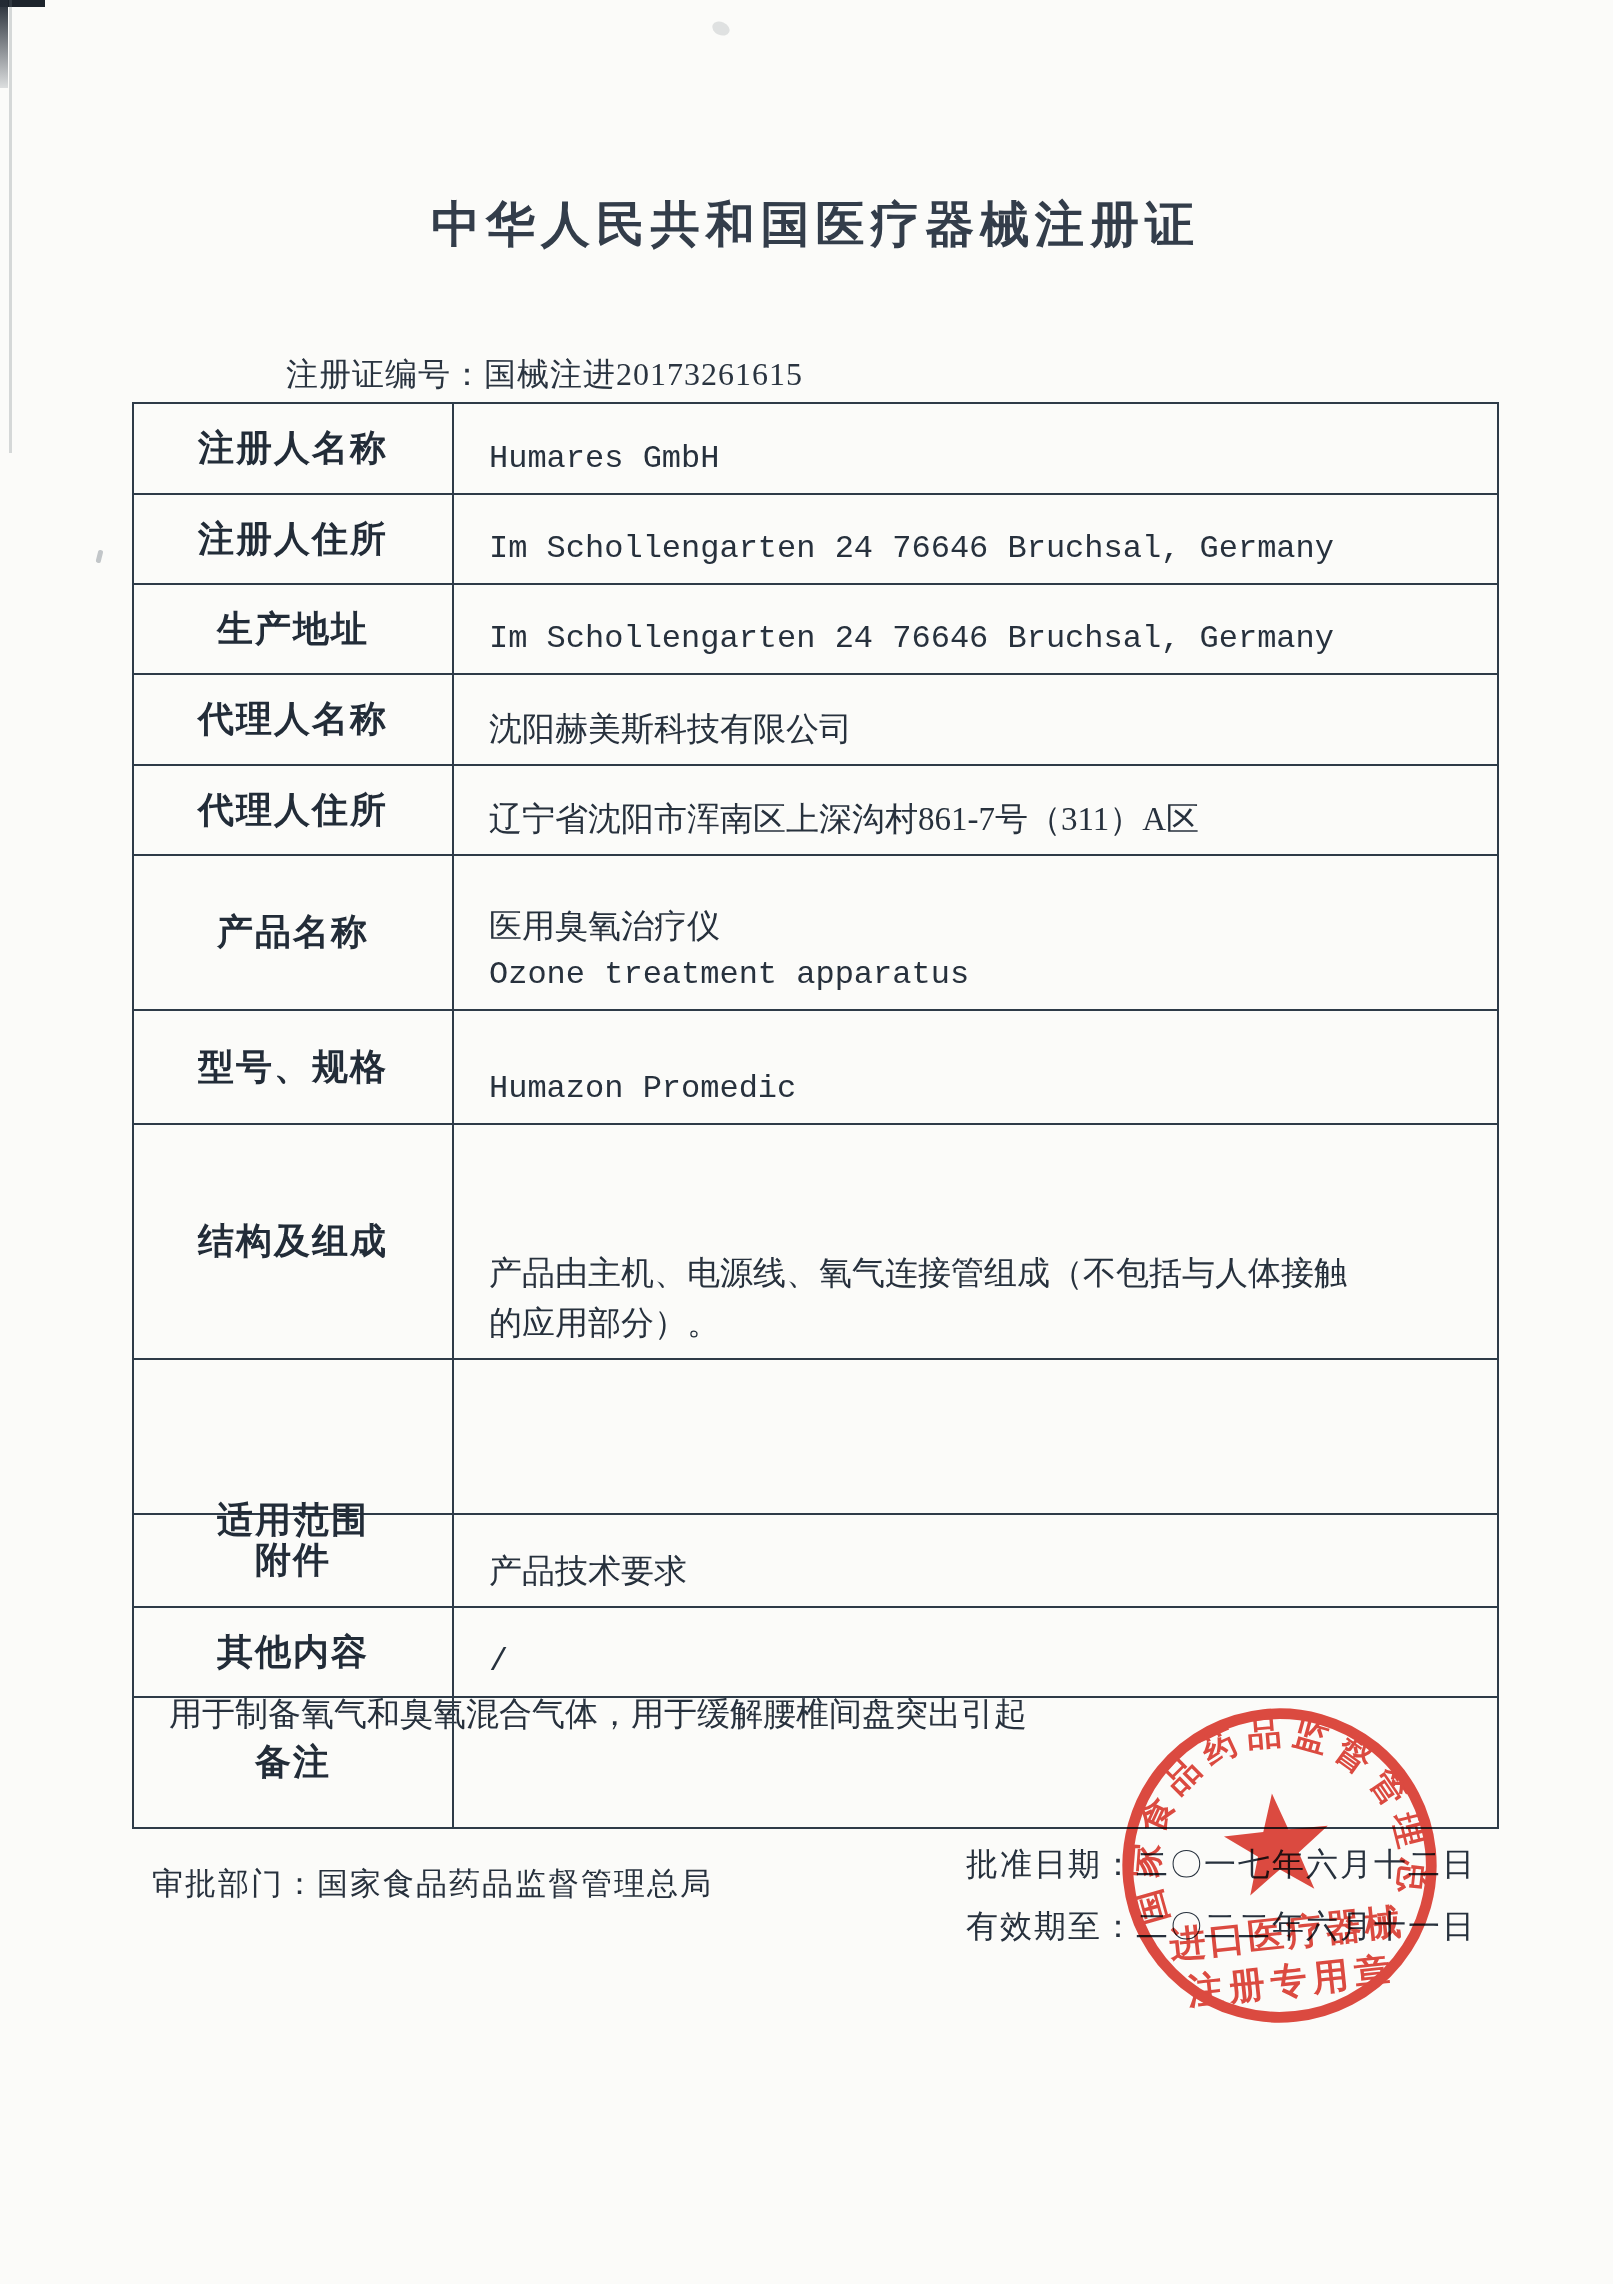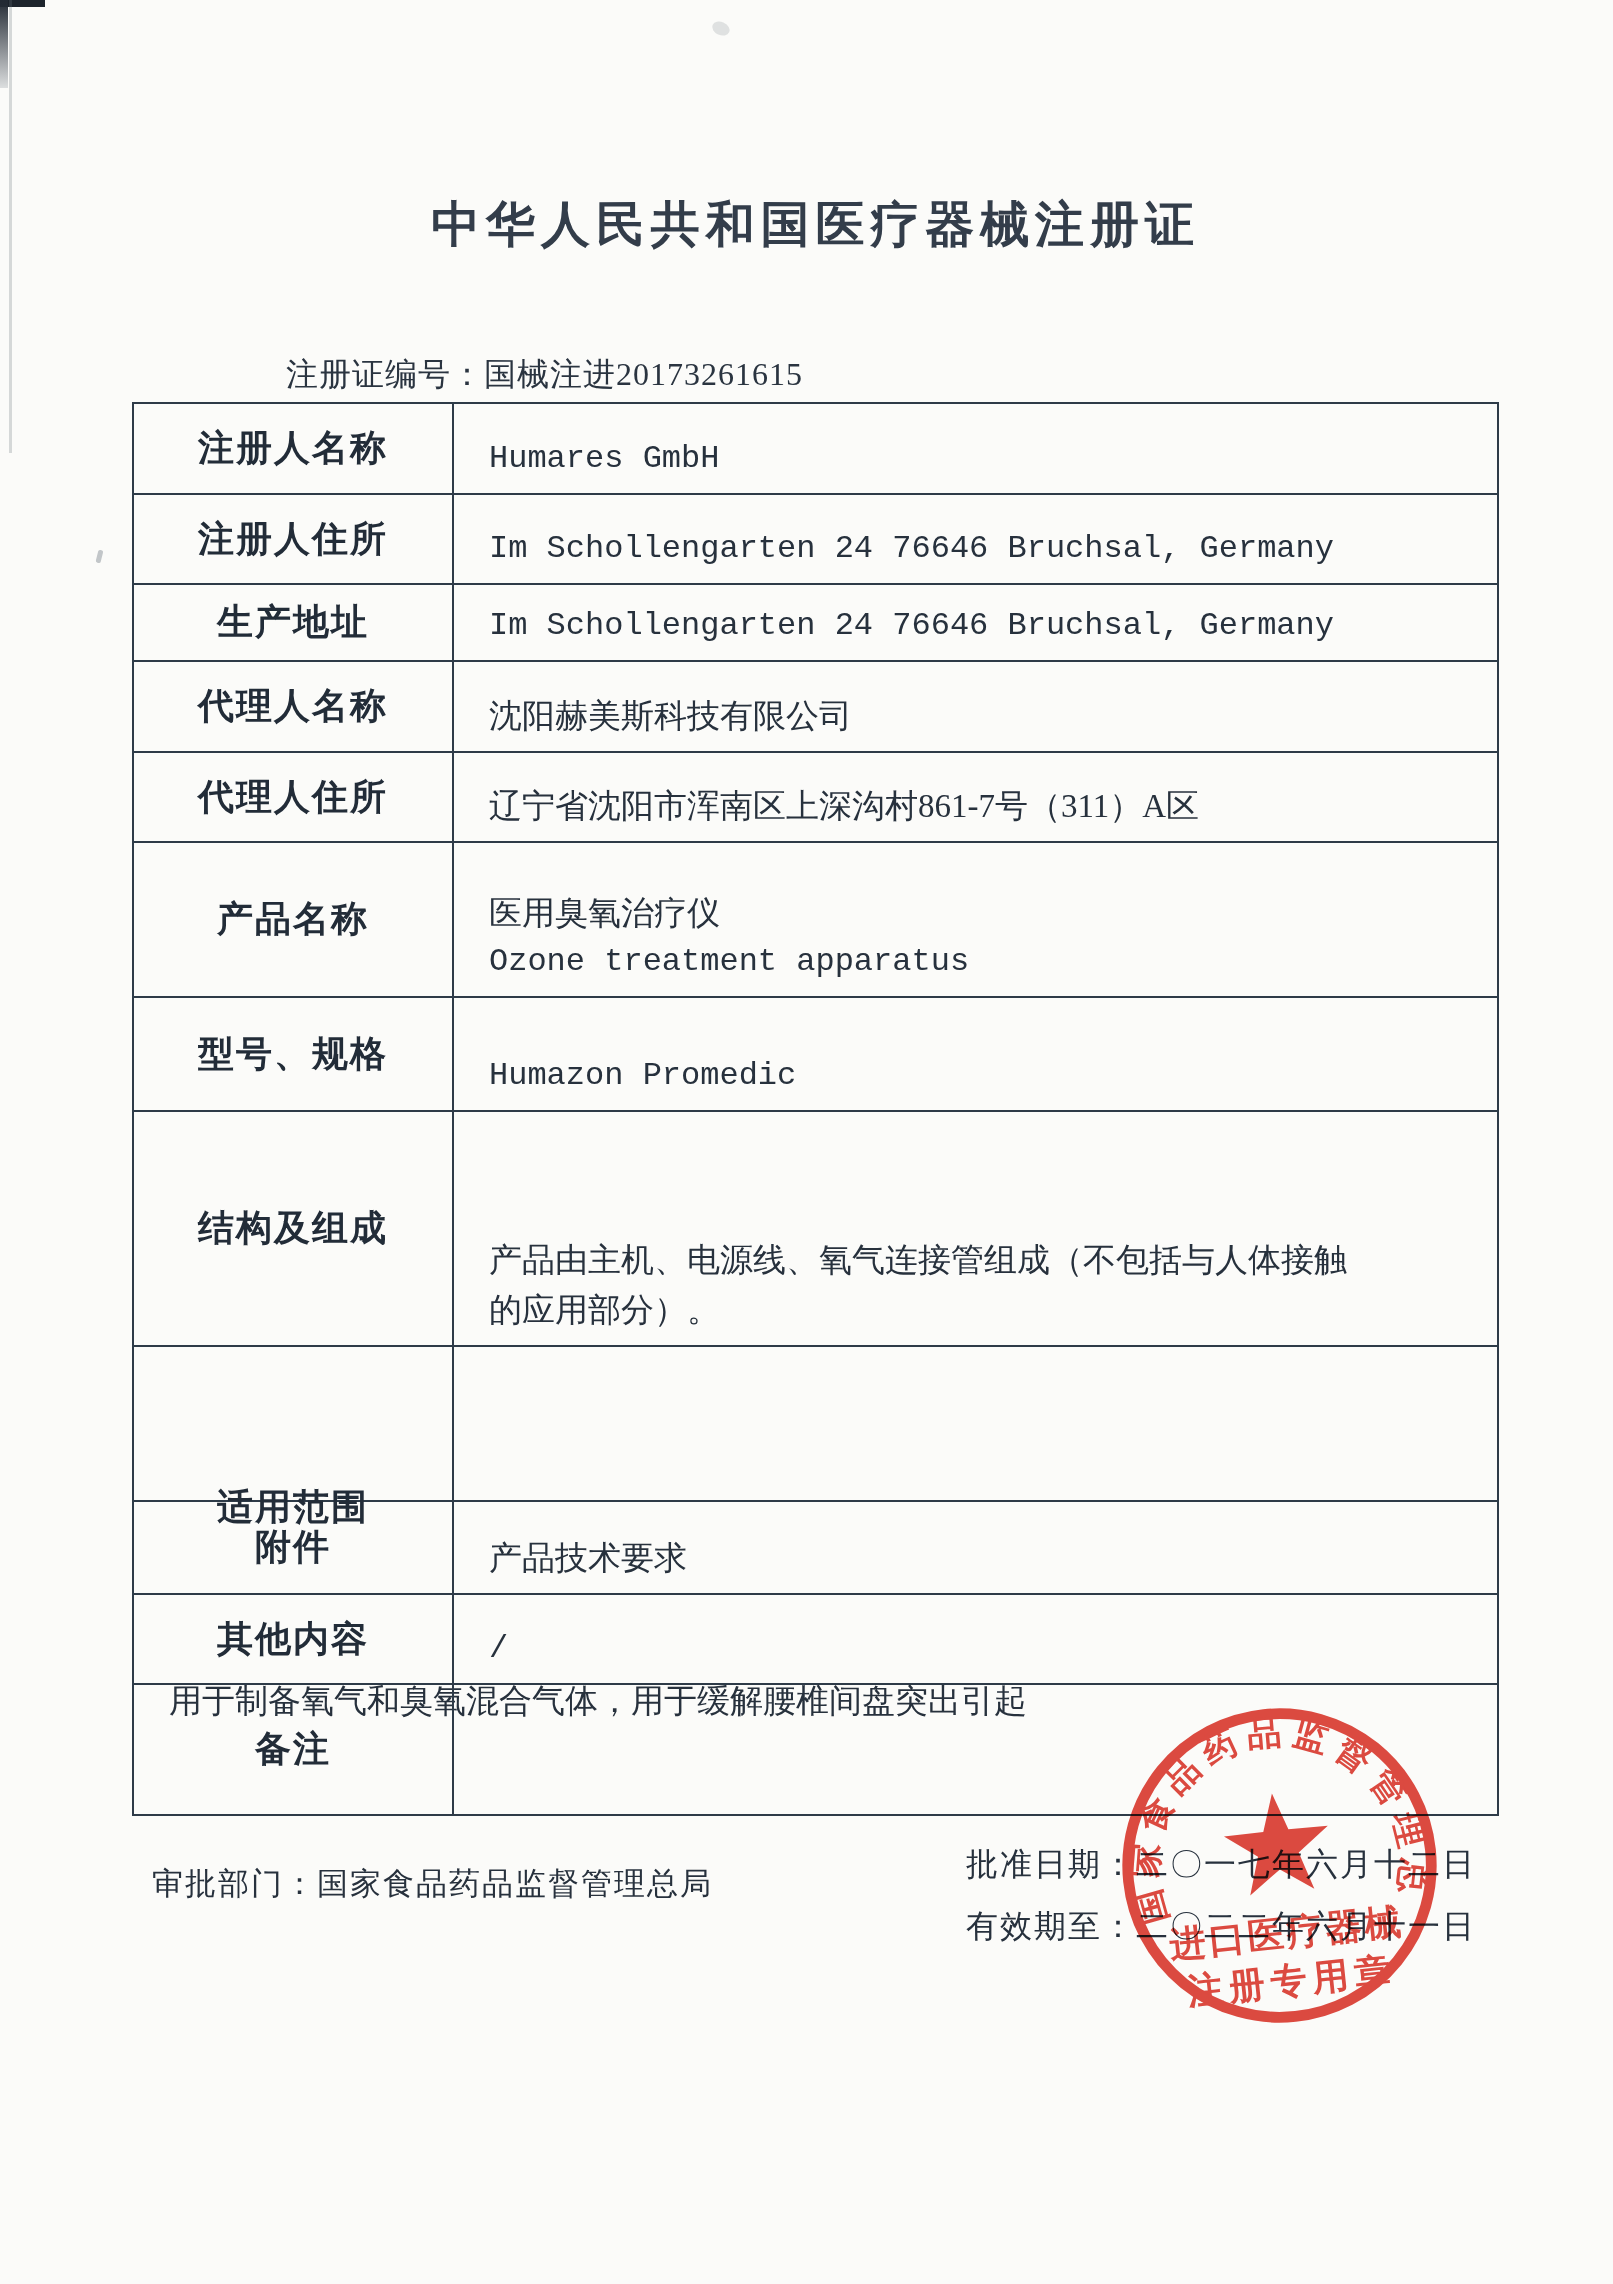--- a/index.html
+++ b/index.html
@@ -90,21 +90,21 @@
         <div class="t-value">
           <div class="v-line v-latin">Humares GmbH</div>
         </div>
       </div>
       <div class="t-row" style="height: 90px;">
         <div class="t-label">注册人住所</div>
         <div class="t-value">
           <div class="v-line v-latin">Im Schollengarten 24 76646 Bruchsal, Germany</div>
         </div>
       </div>
-      <div class="t-row" style="height: 77px;">
+      <div class="t-row" style="height: 90px;">
         <div class="t-label">生产地址</div>
         <div class="t-value">
           <div class="v-line v-latin">Im Schollengarten 24 76646 Bruchsal, Germany</div>
         </div>
       </div>
       <div class="t-row" style="height: 91px;">
         <div class="t-label">代理人名称</div>
         <div class="t-value">
           <div class="v-line">沈阳赫美斯科技有限公司</div>
         </div>

